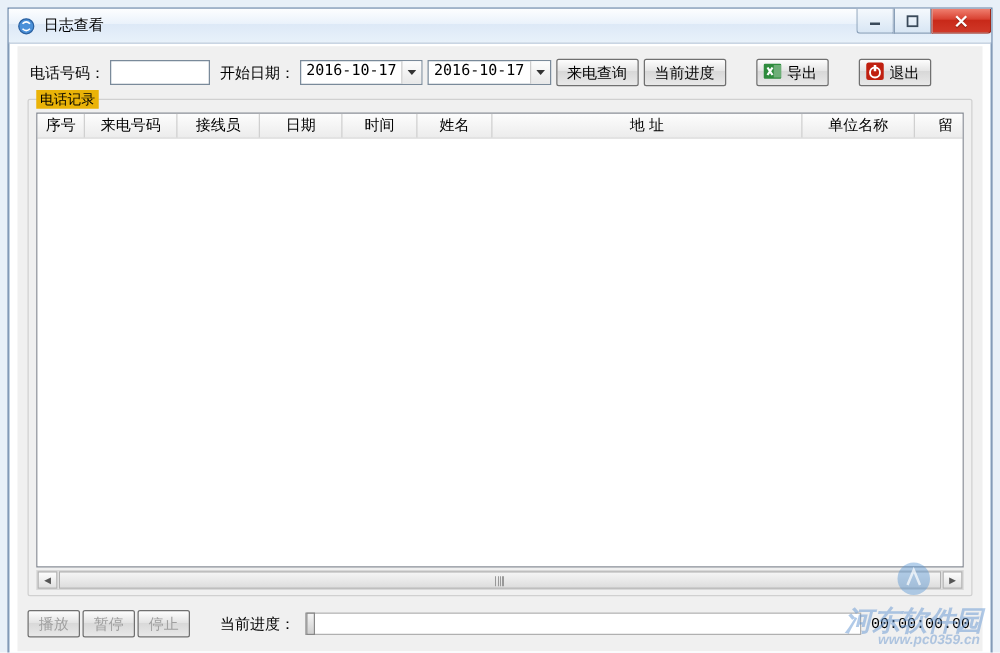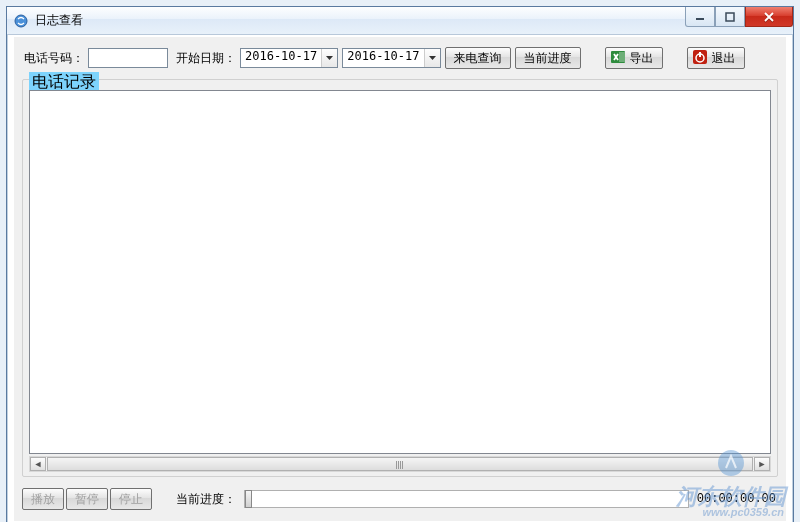--- a/index.html
+++ b/index.html
@@ -21,21 +21,21 @@
 .filterbar { display: flex; align-items: center; padding: 10px 6px 6px 6px; gap: 4px; font-size: 12px; }
 .lbl { color: #000; margin-left: 4px; }
 .txtinput { width: 80px; height: 20px; border: 1px solid #7a8a9a; background: #fff; padding: 0 3px; font-size: 12px; }
 .combo { display: inline-flex; align-items: flex-start; height: 20px; border: 1px solid #7a8a9a; background: #fff; }
 .combo span { padding: 0 4px; font-size: 12px; font-family: SimSun, monospace; }
 .combo .dd { width: 16px; height: 18px; border-left: 1px solid #ccc; background: linear-gradient(#fdfdfd,#e8e8e8); display: flex; align-items: center; justify-content: center; }
 .btn { height: 22px; padding: 0 8px; border: 1px solid #707070; background: linear-gradient(#fdfdfd,#e4e4e4 45%,#d8d8d8 46%,#e8e8e8); font-size: 12px; cursor: pointer; display: inline-flex; align-items: center; gap: 4px; border-radius: 2px; }
 .btn.withicon { padding: 0 8px 0 4px; margin-left: 20px; }
 
 .groupbox { position: absolute; left: 8px; right: 8px; top: 42px; bottom: 44px; border: 1px solid #d0d0d0; border-radius: 2px; }
-.grouplabel { position: absolute; top: -8px; left: 6px; background: #7dd3fc; padding: 0 3px; font-size: 16px; }
+.grouplabel { position: absolute; top: -8px; left: 6px; background: #eab308; padding: 0 3px; font-size: 11px; }
 
 .grid { position: absolute; left: 6px; right: 6px; top: 10px; bottom: 22px; border: 1px solid #828790; background: #fff; overflow: hidden; }
 .gridhead { display: flex; height: 20px; background: linear-gradient(#fdfdfd,#ececec); border-bottom: 1px solid #d0d0d0; }
 .gh { border-right: 1px solid #d0d0d0; font-size: 12px; display: flex; align-items: center; justify-content: center; color: #000; flex-shrink: 0; }
 .gridbody { position: absolute; left: 0; right: 0; top: 20px; bottom: 0; background: #fff; }
 
 .hscroll { position: absolute; left: 6px; right: 6px; bottom: 4px; height: 16px; background: #f0f0f0; border: 1px solid #d8d8d8; display: flex; }
 .sbarrow { width: 16px; height: 14px; background: linear-gradient(#fdfdfd,#e0e0e0); border: 1px solid #b0b0b0; display: flex; align-items: center; justify-content: center; font-size: 9px; color: #555; }
 .sbthumb { flex: 1; margin: 0 1px; background: linear-gradient(#f5f5f5,#ddd); border: 1px solid #b0b0b0; position: relative; }
 .sbthumb::after { content: ""; position: absolute; left: 50%; top: 3px; width: 8px; height: 8px; transform: translateX(-50%); background: repeating-linear-gradient(90deg,#999 0,#999 1px,transparent 1px,transparent 2px); }
@@ -118,20 +118,31 @@
               <circle cx="8" cy="9" r="4" fill="none" stroke="#fff" stroke-width="1.5"></circle>
               <rect x="7" y="3" width="2" height="5" fill="#fff"></rect>
             </svg></span>
         <span>退出</span>
       </button>
     </div>
 
     <div class="groupbox">
       <span class="grouplabel">电话记录</span>
       <div class="grid">
+        <div class="gridhead">
+          <div class="gh" style="width:38px">序号</div>
+          <div class="gh" style="width:74px">来电号码</div>
+          <div class="gh" style="width:66px">接线员</div>
+          <div class="gh" style="width:66px">日期</div>
+          <div class="gh" style="width:60px">时间</div>
+          <div class="gh" style="width:60px">姓名</div>
+          <div class="gh" style="width:248px">地    址</div>
+          <div class="gh" style="width:90px">单位名称</div>
+          <div class="gh" style="width:50px">留</div>
+        </div>
         <div class="gridbody"></div>
       </div>
       <div class="hscroll">
         <div class="sbarrow">◄</div>
         <div class="sbthumb"></div>
         <div class="sbarrow">►</div>
       </div>
     </div>
 
     <div class="bottombar">

